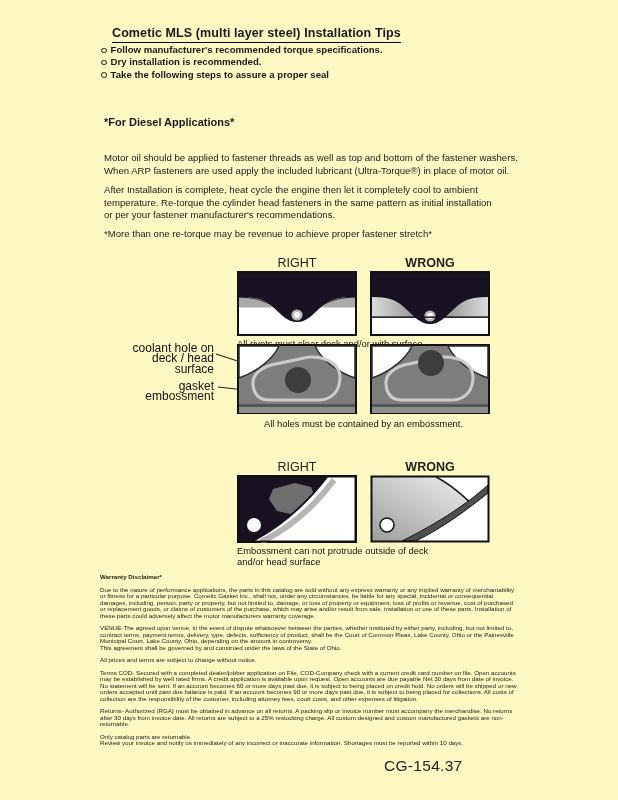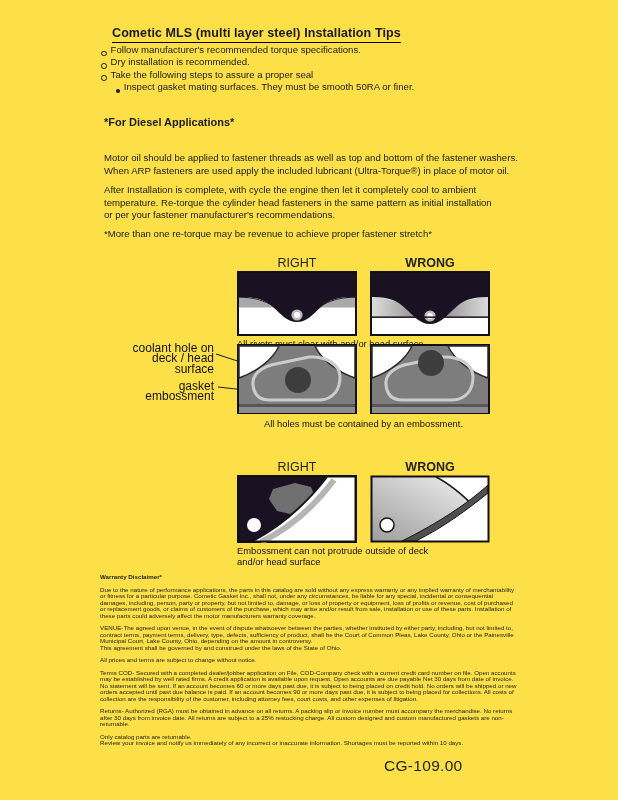--- a/index.html
+++ b/index.html
@@ -1,25 +1,25 @@
 <!DOCTYPE html>
 <html><head>
 <meta charset="utf-8">
 <style>
   html,body{margin:0;padding:0;background:#ffffff;}
-  .page{position:relative;width:618px;height:800px;background:#fde047;overflow:hidden;
+  .page{position:relative;width:618px;height:800px;background:#fef9c3;overflow:hidden;
         font-family:"Liberation Sans",sans-serif;color:#1a1a1a;}
 
   
   .title{position:absolute;left:112px;top:26px;font-size:12.5px;font-weight:bold;
          border-bottom:1.6px solid #000;padding-bottom:2px;letter-spacing:.1px;}
 
   
   .tips{position:absolute;left:101px;top:44px;width:440px;font-size:9.6px;line-height:12.3px;}
-  .bullet-row{display:flex;align-items:flex-end;}
+  .bullet-row{display:flex;align-items:flex-start;font-weight:bold;}
   .bullet-row.sub{padding-left:15px;}
   .ob{flex:0 0 auto;width:3.6px;height:3.6px;border:1px solid #1a1a1a;border-radius:50%;
       margin:3.6px 4px 0 0;}
   .fb{flex:0 0 auto;width:3.8px;height:3.8px;background:#1a1a1a;border-radius:50%;
       margin:3.8px 4px 0 0;}
 
   
   .diesel{position:absolute;left:104px;top:116px;width:434px;font-size:9.6px;line-height:12.4px;}
   .dheading{font-weight:bold;font-size:11px;margin-bottom:24px;}
   .para{margin-bottom:7px;}
@@ -68,31 +68,27 @@
       <span>Follow manufacturer's recommended torque specifications.</span>
     </div>
     <div class="bullet-row">
       <span class="ob"></span>
       <span>Dry installation is recommended.</span>
     </div>
     <div class="bullet-row">
       <span class="ob"></span>
       <span>Take the following steps to assure a proper seal</span>
     </div>
-    <div class="bullet-row sub">
-      <span class="fb"></span>
-      <span>Inspect gasket mating surfaces.  They must be smooth 50RA or finer.</span>
-    </div>
   </div>
 
   <div class="diesel">
     <div class="dheading">*For Diesel Applications*</div>
     <div class="para pre">Motor oil should be applied to fastener threads as well as top and bottom of the fastener washers.
 When ARP fasteners are used apply the included lubricant (Ultra-Torque®) in place of motor oil.</div>
-    <div class="para pre">After Installation is complete, with cycle the engine then let it completely cool to ambient
+    <div class="para pre">After Installation is complete, heat cycle the engine then let it completely cool to ambient
 temperature. Re-torque the cylinder head fasteners in the same pattern as initial installation
 or per your fastener manufacturer's recommendations.</div>
     <div class="para">*More than one re-torque may be revenue to achieve proper fastener stretch*</div>
   </div>
 
   <div class="d1">
     <div class="labels">
       <span>RIGHT</span>
       <span>WRONG</span>
     </div>
@@ -120,21 +116,21 @@
         </defs>
         <rect x="1" y="1" width="118" height="63" fill="#ffffff" stroke="#111111" stroke-width="2"></rect>
         <path d="M2,26 C22,27 36,33 50,46 L2,46 Z" fill="url(#g1a)"></path>
         <path d="M118,26 C98,27 84,33 70,46 L118,46 Z" fill="url(#g1b)"></path>
         <path d="M2,2 H118 V26 C100,26 92,30 84,38 C75,46 70,53 60,53 C50,53 45,46 36,38 C28,30 20,26 2,26 Z" fill="#1a1122"></path>
         <circle cx="60" cy="45" r="5.6" fill="#b9b9b9"></circle>
         <circle cx="60" cy="45" r="3" fill="#ffffff"></circle>
         <rect x="2" y="45.4" width="116" height="1.5" fill="#1a1122"></rect>
       </svg>
     </div>
-    <div class="caption">All rivets must clear with and/or head surface.</div>
+    <div class="caption">All rivets must clear deck and/or with surface.</div>
   </div>
 
   <div class="d2">
     <div class="anno anno1">coolant hole on
 deck / head surface</div>
     <div class="anno anno2">gasket embossment</div>
     <svg class="leader" width="380" height="100" viewBox="0 0 380 100">
       <line x1="106" y1="23" x2="186" y2="49" stroke="#222222" stroke-width="1.1"></line>
       <line x1="108" y1="56" x2="152" y2="61" stroke="#222222" stroke-width="1.1"></line>
     </svg>
@@ -212,15 +208,15 @@
     <p>Due to the nature of performance applications, the parts in this catalog are sold without any express warranty or any implied warranty of merchantability or fitness for a particular purpose.  Cometic Gasket Inc., shall not, under any circumstances, be liable for any special, incidental or consequential damages, including, person, party or property, but not limited to, damage, or loss of property or equipment, loss of profits or revenue, cost of purchased or replacement goods, or claims of customers of the purchase, which may arise and/or result from sale, installation or use of these parts.  Installation of these parts could adversely affect the motor manufacturers warranty coverage.</p>
     <p>VENUE-The agreed upon venue, in the event of dispute whatsoever between the parties, whether instituted by either party, including, but not limited to, contract terms, payment terms, delivery, type, defects, sufficiency of product, shall be the Court of Common Pleas, Lake County, Ohio or the Painesville Municipal Court, Lake County, Ohio, depending on the amount in controversy.
 This agreement shall be governed by and construed under the laws of the State of Ohio.</p>
     <p>All prices and terms are subject to change without notice.</p>
     <p>Terms COD- Secured with a completed dealer/jobber application on File, COD-Company check with a current credit card number on file.  Open accounts may be established by well rated firms.  A credit application is available upon request.  Open accounts are due payable Net 30 days from date of invoice.  No statement will be sent.  If an account becomes 60 or more days past due, it is subject to being placed on credit hold.  No orders will be shipped or new orders accepted until past due balance is paid.  If an account becomes 90 or more days past due, it is subject to being placed for collections.  All costs of collection are the responsibility of the customer, including attorney fees, court costs, and other expenses of litigation.</p>
     <p>Returns- Authorized (RGA) must be obtained in advance on all returns.  A packing slip or invoice number must accompany the merchandise.  No returns after 30 days from invoice date.  All returns are subject to a 25% restocking charge.  All custom designed and custom manufactured gaskets are non-returnable.</p>
     <p>Only catalog parts are returnable.
 Review your invoice and notify us immediately of any incorrect or inaccurate information.  Shortages must be reported within 10 days.</p>
   </div>
 
-  <div class="pagenum">CG-109.00</div>
+  <div class="pagenum">CG-154.37</div>
 
 </div>
 
 </body></html>

